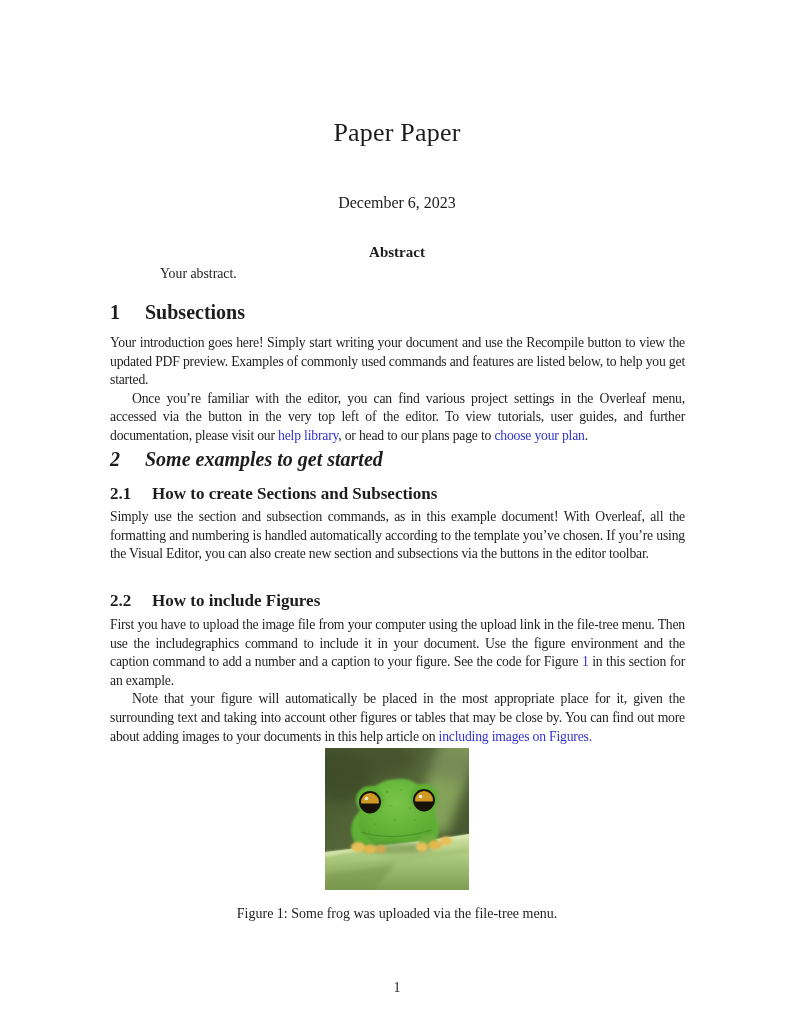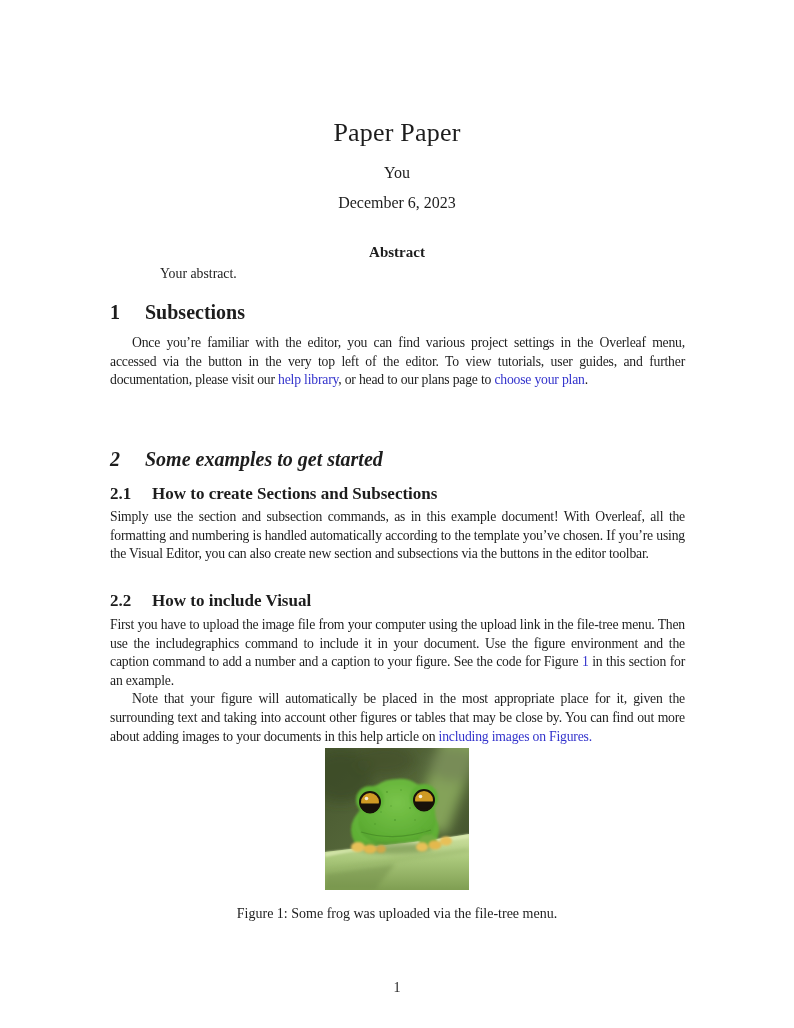--- a/index.html
+++ b/index.html
@@ -55,48 +55,48 @@
 
   .figure-caption { top: 906px; font-size: 14px; }
   .page-number { top: 980px; font-size: 14px; }
 </style>
 </head>
 <body>
 
 <div class="page">
 
   <div class="abs center doc-title">Paper Paper</div>
-  <div class="abs center doc-author">You</div>
   <div class="abs center doc-date">December 6, 2023</div>
 
   <div class="abs center abstract-heading">Abstract</div>
   <div class="abs abstract-text">Your abstract.</div>
 
   <div class="abs h-sec h-introduction">
     <span class="sec-num">1</span><span>Subsections</span>
   </div>
 
   <div class="abs body-text p-intro">
+    <p>Your introduction goes here! Simply start writing your document and use the Recompile button to view the updated PDF preview. Examples of commonly used commands and features are listed below, to help you get started.</p>
     <p class="indent"><span>Once you’re familiar with the editor, you can find various project settings in the Overleaf menu, accessed via the button in the very top left of the editor. To view tutorials, user guides, and further documentation, please visit our </span><a class="doclink">help library</a><span>, or head to our plans page to </span><a class="doclink">choose your plan</a><span>.</span></p>
   </div>
 
   <div class="abs h-sec h-examples">
     <span class="sec-num">2</span><span>Some examples to get started</span>
   </div>
 
   <div class="abs h-sub h-sections-subsections">
     <span class="sec-num">2.1</span><span>How to create Sections and Subsections</span>
   </div>
 
   <div class="abs body-text p-sections">
     <p>Simply use the section and subsection commands, as in this example document! With Overleaf, all the formatting and numbering is handled automatically according to the template you’ve chosen. If you’re using the Visual Editor, you can also create new section and subsections via the buttons in the editor toolbar.</p>
   </div>
 
   <div class="abs h-sub h-include-figures">
-    <span class="sec-num">2.2</span><span>How to include Visual</span>
+    <span class="sec-num">2.2</span><span>How to include Figures</span>
   </div>
 
   <div class="abs body-text p-figures">
     <p><span>First you have to upload the image file from your computer using the upload link in the file-tree menu. Then use the includegraphics command to include it in your document. Use the figure environment and the caption command to add a number and a caption to your figure. See the code for Figure </span><a class="doclink">1</a><span> in this section for an example.</span></p>
     <p class="indent"><span>Note that your figure will automatically be placed in the most appropriate place for it, given the surrounding text and taking into account other figures or tables that may be close by. You can find out more about adding images to your documents in this help article on </span><a class="doclink">including images on Figures.</a><span></span></p>
   </div>
 
   <div class="abs figure-wrap">
     <svg width="144" height="142" viewBox="0 0 144 142" xmlns="http://www.w3.org/2000/svg">
       <defs>

